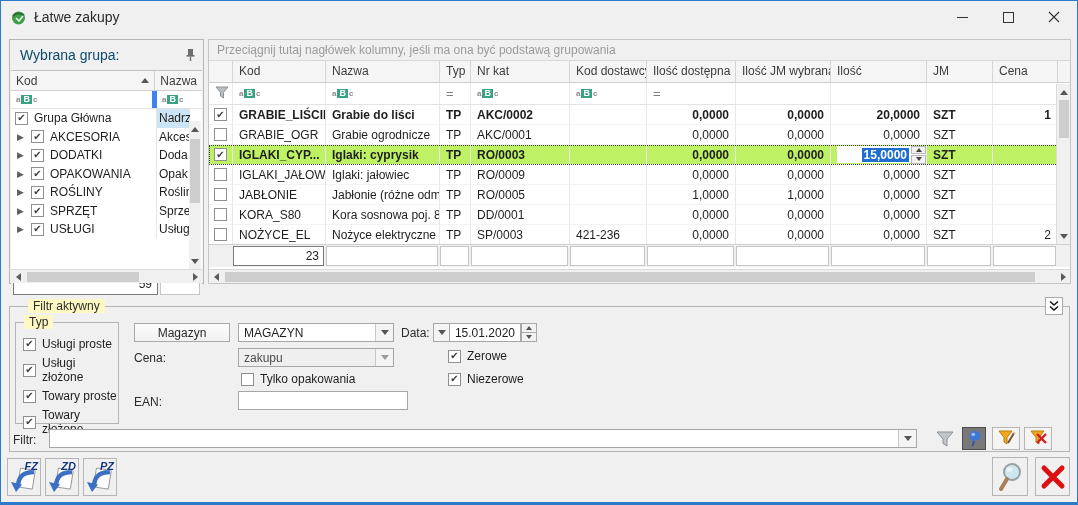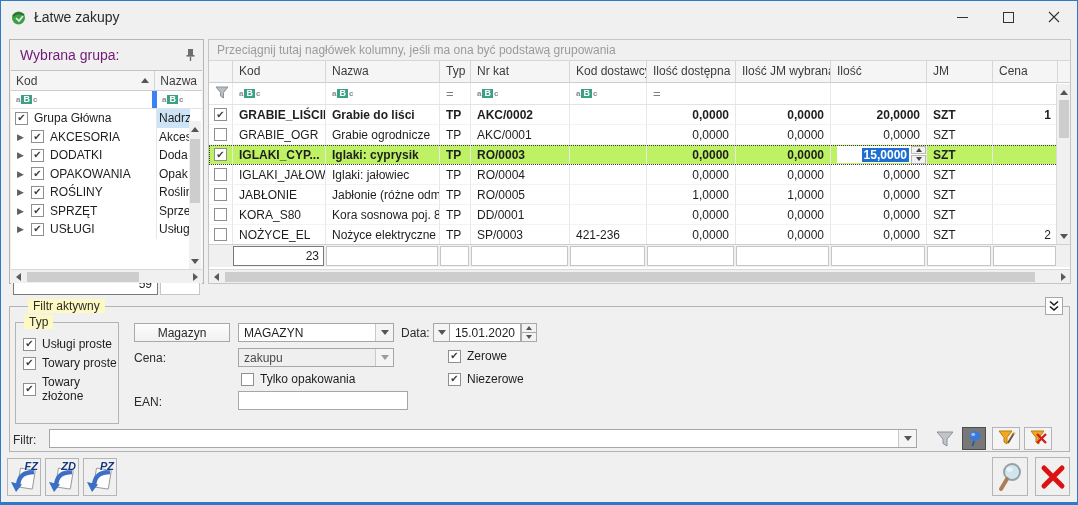--- a/index.html
+++ b/index.html
@@ -31,21 +31,21 @@
   .combo.disabled { background:#efefef; color:#4a4a4a; }
   .combo.disabled .arrow-btn .tri-dn { border-top-color:#9d9d9d; }
   .group { position:absolute; border:1px solid #b4b4b4; }
   .group > .legend { position:absolute; top:-8px; left:18px; background:#fef9c3; padding:0 5px; color:#2b2b2b; }
   .flabel { position:absolute; color:#2b2b2b; }
   .check-row { display:flex; align-items:center; gap:6px; }
 
   
   .lpanel { position:absolute; left:8px; top:38px; width:195px; height:245px; background:#f0f0f0; border:1px solid #b5b5b5; }
   .lheader { height:30px; display:flex; align-items:center; padding:0 6px 0 10px; }
-  .lheader .ltitle { font-size:14px; color:#701a75; }
+  .lheader .ltitle { font-size:14px; color:#0c4a6e; }
   .lheader .pin { margin-left:auto; }
   .lgrid { position:absolute; left:1px; right:1px; top:30px; bottom:0; background:#fff; border-top:1px solid #c3c3c3; }
   .lcols { display:flex; height:20px; background:#f5f5f5; border-bottom:1px solid #cfcfcf; }
   .lcols .hc { padding:2px 5px; border-right:1px solid #d4d4d4; color:#3c3c3c; display:flex; align-items:center; }
   .lfilter { display:flex; height:18px; background:#fff; border-bottom:1px solid #e2e2e2; }
   .lfilter .fc { padding:2px 5px; border-right:5px solid #3b82f6; display:flex; align-items:center; }
   .ltree { position:relative; height:130px; overflow:hidden; }
   .trow { display:flex; align-items:center; height:18.5px; }
   .trow .kodc { width:146px; display:flex; align-items:center; height:100%; border-right:1px solid #e6e6e6; overflow:hidden; white-space:nowrap; }
   .trow .nazc { width:33px; padding-left:2px; height:100%; display:flex; align-items:center; overflow:hidden; white-space:nowrap; }
@@ -366,21 +366,21 @@
           <div class="c">SZT</div>
           <div class="c r"></div>
         </div>
         <div class="grow">
           <div class="c ctr">
             <span class="cb"></span>
           </div>
           <div class="c">IGLAKI_JAŁOW...</div>
           <div class="c">Iglaki: jałowiec</div>
           <div class="c">TP</div>
-          <div class="c">RO/0004</div>
+          <div class="c">RO/0009</div>
           <div class="c"></div>
           <div class="c r">0,0000</div>
           <div class="c r">0,0000</div>
           <div class="c r">0,0000</div>
           <div class="c">SZT</div>
           <div class="c r"></div>
         </div>
         <div class="grow">
           <div class="c ctr">
             <span class="cb"></span>
@@ -471,20 +471,24 @@
 
   <div class="group" style="left:14px; top:321px; width:104px; height:102px;">
     <span class="legend" style="left:8px;">Typ</span>
     <div id="typ-options" style="position:absolute; left:7px; top:14px; display:flex; flex-direction:column; gap:5px;">
         <div class="check-row">
           <span class="cb checked"></span>
           <span>Usługi proste</span>
         </div>
         <div class="check-row">
           <span class="cb checked"></span>
+          <span>Usługi złożone</span>
+        </div>
+        <div class="check-row">
+          <span class="cb checked"></span>
           <span>Towary proste</span>
         </div>
         <div class="check-row">
           <span class="cb checked"></span>
           <span>Towary złożone</span>
         </div>
       </div>
   </div>
 
   <div class="btn" style="position:absolute; left:133px; top:322px; width:96px; height:19px;">

